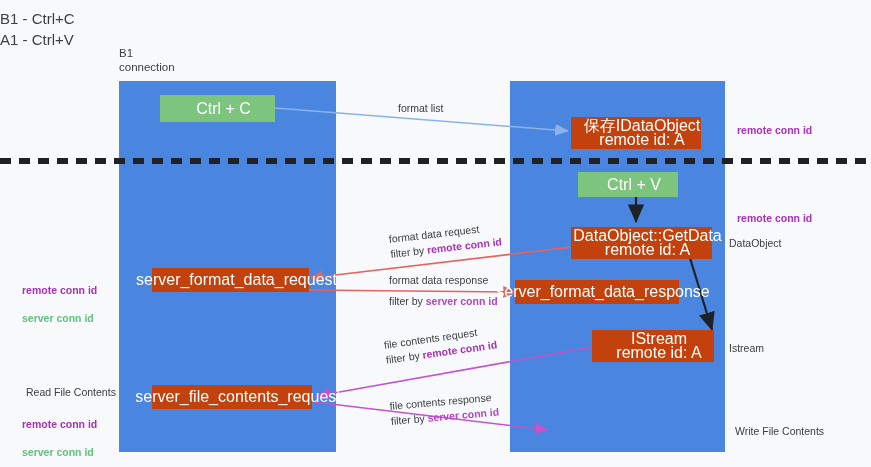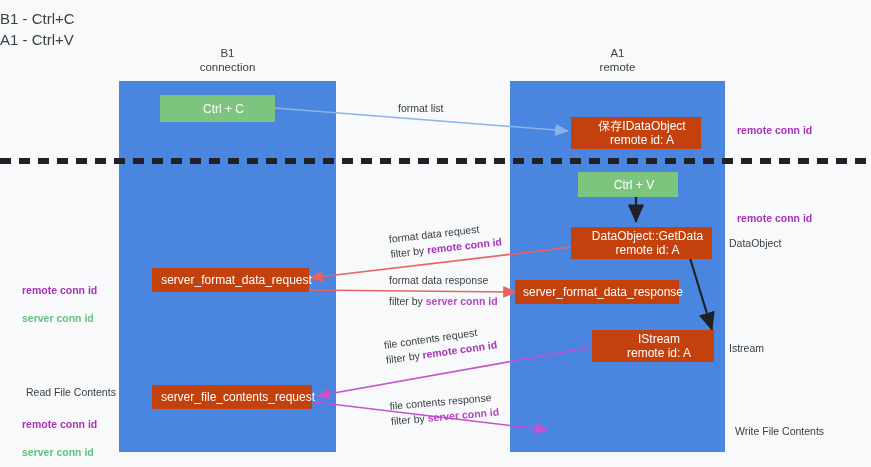--- a/index.html
+++ b/index.html
@@ -40,38 +40,38 @@
     left: 0; right: 0;
     top: 8px;
     text-align: left;
     font-size: 15px;
     line-height: 21px;
     color: #3c4043;
     white-space: pre-line;
   }
   .colhead {
     position: absolute;
-    text-align: center;
+    text-align: left;
     font-size: 11.5px;
     line-height: 14px;
     color: #3c4043;
     white-space: pre-line;
   }
   .colhead-b1 { left: 119px; top: 46px; width: 217px; }
   .colhead-a1 { left: 510px; top: 46px; width: 215px; }
 
   .node {
     position: absolute;
     box-sizing: border-box;
     display: flex;
     flex-direction: column;
     align-items: center;
     justify-content: center;
     color: #ffffff;
-    font-size: 12px;
+    font-size: 16px;
     line-height: 14px;
     text-align: center;
     white-space: pre-line;
     padding-left: 12px;
   }
   .node.orange { background: #c2410c; }
   .node.green  { background: #7dc57f; }
 
   .edgelabel {
     position: absolute;
@@ -97,22 +97,20 @@
 </head>
 <body>
 
 <div id="canvas">
 
   <div class="title">B1 - Ctrl+C
 A1 - Ctrl+V</div>
 
   <div class="colhead colhead-b1">B1
 connection</div>
-  <div class="colhead colhead-a1">A1
-remote</div>
 
   <div class="col col-b1"></div>
   <div class="col col-a1"></div>
 
   <svg class="layer" viewBox="0 0 871 467">
     <defs>
       <marker id="ah-blue" markerWidth="9" markerHeight="9" refX="8" refY="4.5" orient="auto">
         <path d="M0,0.8 L8.5,4.5 L0,8.2 Z" fill="#8ab4e8"></path>
       </marker>
       <marker id="ah-red" markerWidth="9" markerHeight="9" refX="8" refY="4.5" orient="auto">

